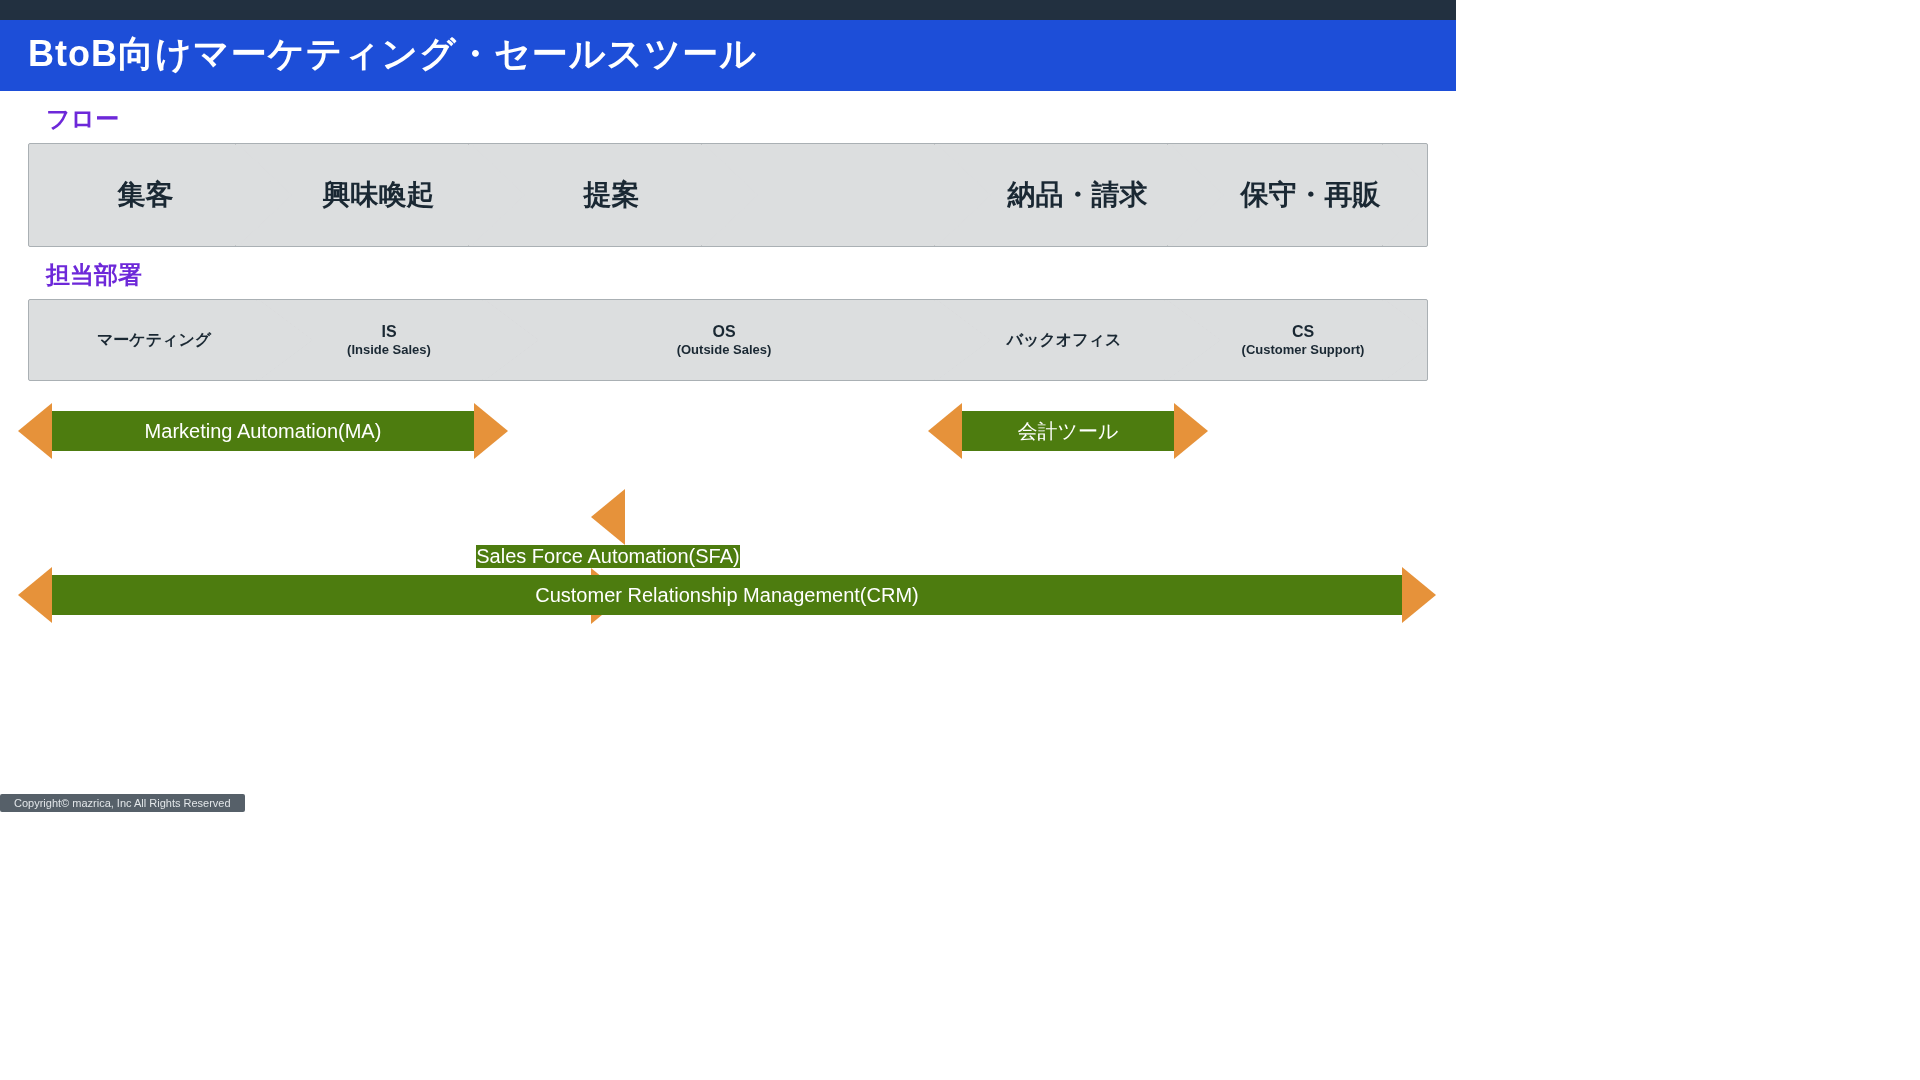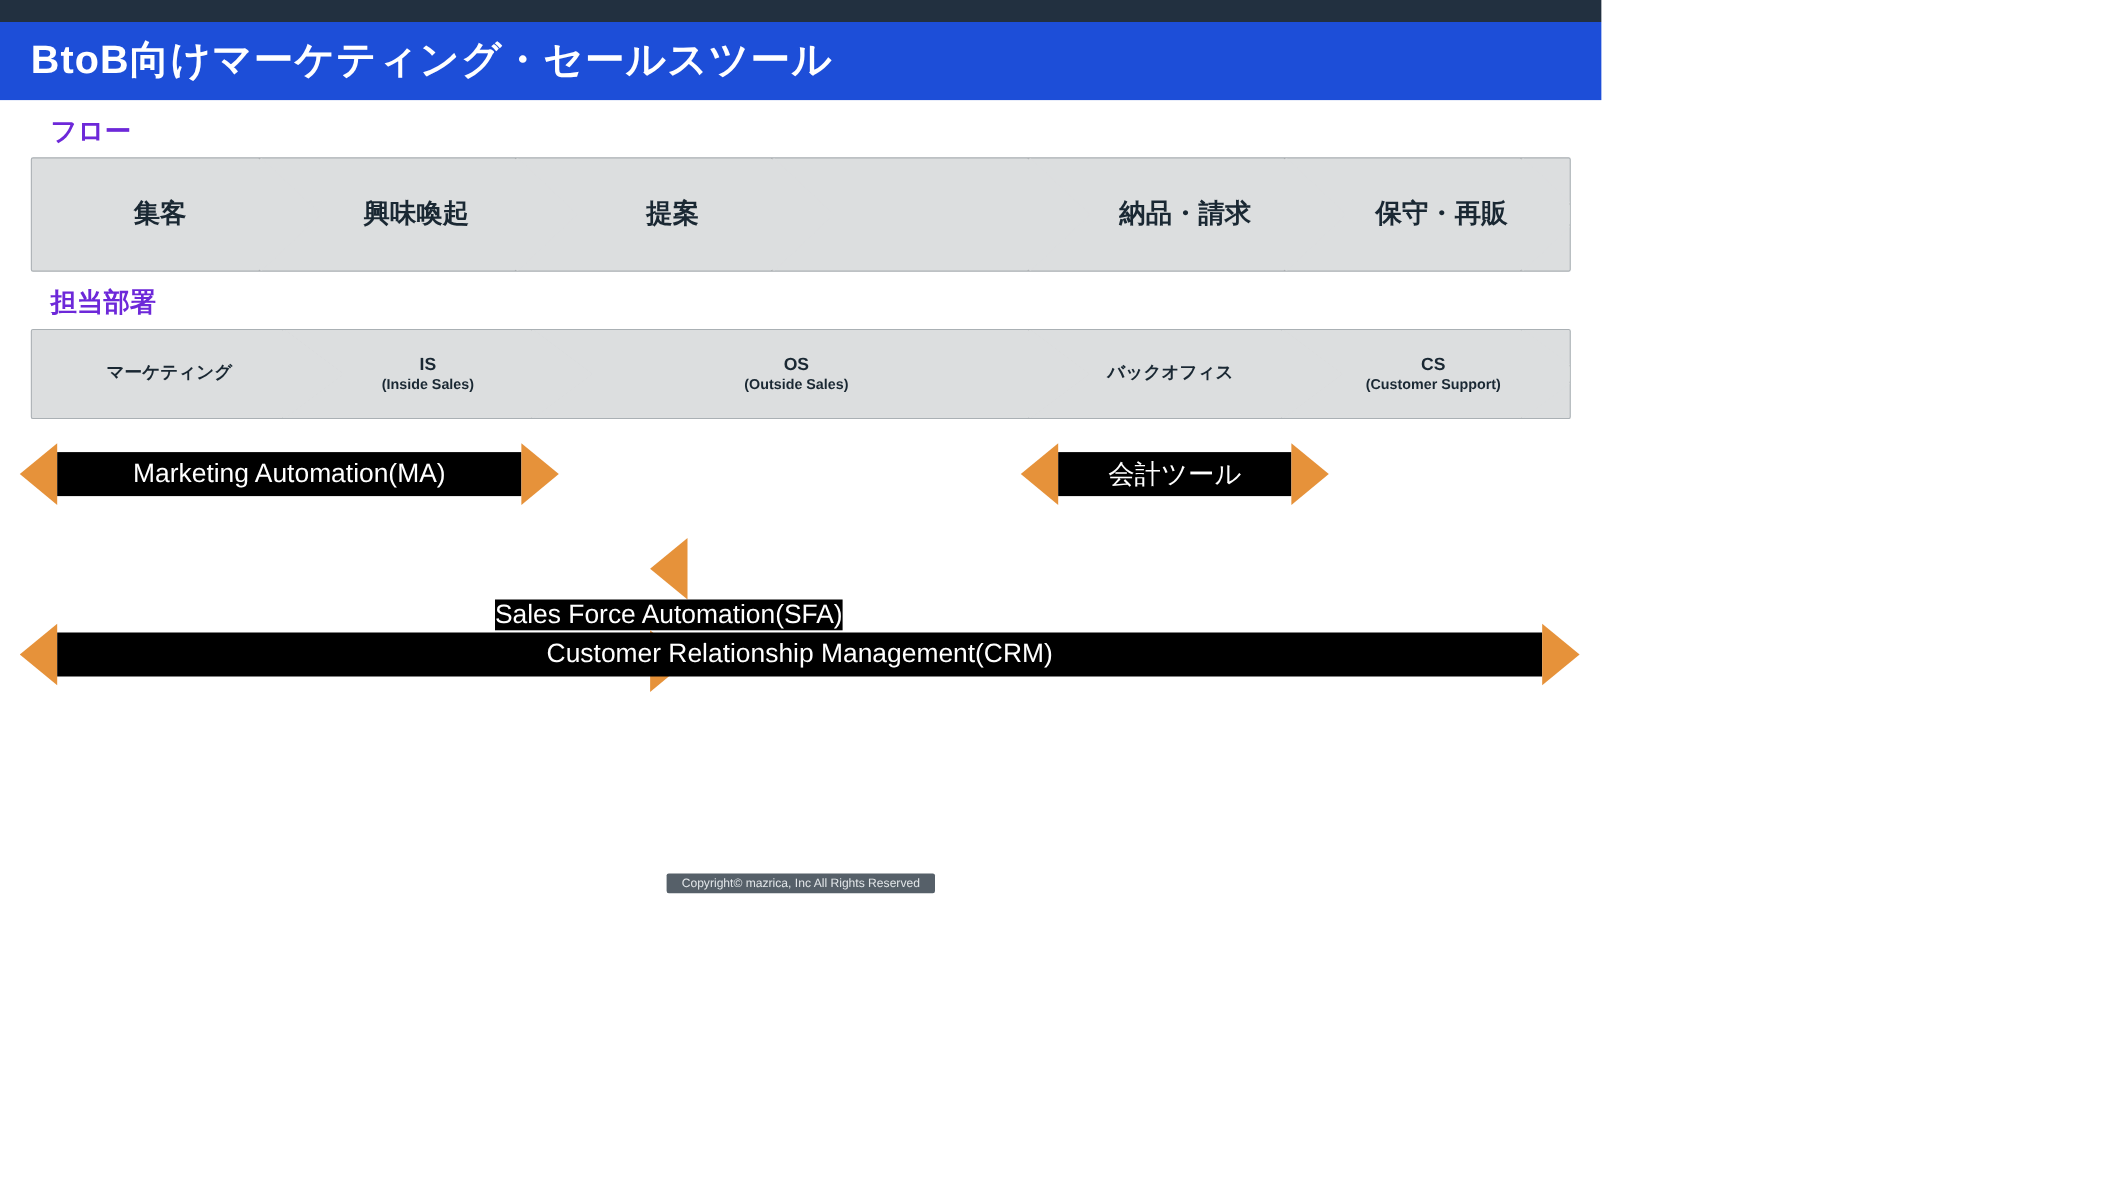--- a/index.html
+++ b/index.html
@@ -5,40 +5,40 @@
   * { box-sizing: border-box; margin: 0; padding: 0; }
   html, body { width: 1456px; height: 816px; font-family: "Hiragino Sans", "Yu Gothic", "Meiryo", Arial, sans-serif; background: #fff; color: #1a2833; }
   .top-bar { height: 20px; background: #223040; }
   .title-bar { background: #1d4ed8; color: #fff; font-weight: 700; font-size: 36px; padding: 10px 28px 12px; letter-spacing: 1px; }
   .content { padding: 0 28px; }
   .section-label { font-size: 24px; font-weight: 800; color: #6d28d9; margin: 12px 0 8px 18px; }
 
   
   .chevron-row { position: relative; height: 104px; border: 1px solid #aab0b4; border-radius: 2px; background: #dcdedf; overflow: hidden; }
   .chevron-item { position: absolute; top: 0; height: 100%; display: flex; flex-direction: column; align-items: center; justify-content: center; }
-  .chevron-item .main { font-size: 24px; font-weight: 800; line-height: 1.1; text-align: center; }
+  .chevron-item .main { font-size: 28px; font-weight: 800; line-height: 1.1; text-align: center; }
   .chevron-item .sub  { font-size: 14px; font-weight: 700; margin-top: 2px; }
 
   .dept-row { height: 82px; }
   .dept-row .main { font-size: 16px; }
   .dept-row .sub  { font-size: 13px; }
 
   
   .sep { position: absolute; top: -2px; height: calc(100% + 4px); width: 58px; pointer-events: none; }
   .sep svg { width: 100%; height: 100%; display:block; }
 
   
   .tool-row { position: relative; height: 56px; margin-top: 26px; }
   .tool-arrow { position: absolute; top: 0; height: 48px; display: flex; align-items: center; }
-  .tool-arrow .bar { flex: 1; height: 40px; background: #000000; display: flex; align-items: center; justify-content: center; color: #fff; font-size: 24px; font-weight: 400; }
+  .tool-arrow .bar { flex: 1; height: 40px; background: #4d7c0f; display: flex; align-items: center; justify-content: center; color: #fff; font-size: 20px; font-weight: 400; }
   .tool-arrow .head { width: 0; height: 0; border-top: 28px solid transparent; border-bottom: 28px solid transparent; }
   .tool-arrow .head.left  { border-right: 34px solid #e6923a; }
   .tool-arrow .head.right { border-left:  34px solid #e6923a; }
 
-  .footer { position: absolute; bottom: 4px; left: 0; right: 0; text-align: center; }
+  .footer { position: absolute; bottom: 4px; left: 0; right: 0; text-align: left; }
   .footer span { display: inline-block; background: #566069; color: #e2e6e9; font-size: 11px; padding: 3px 14px; border-radius: 2px; }
 
   .page { position: relative; width: 1456px; height: 816px; }
 </style>
 </head>
 <body>
 <div class="page">
 
 <div class="top-bar"></div>
 <div class="title-bar">BtoB向けマーケティング・セールスツール</div>

